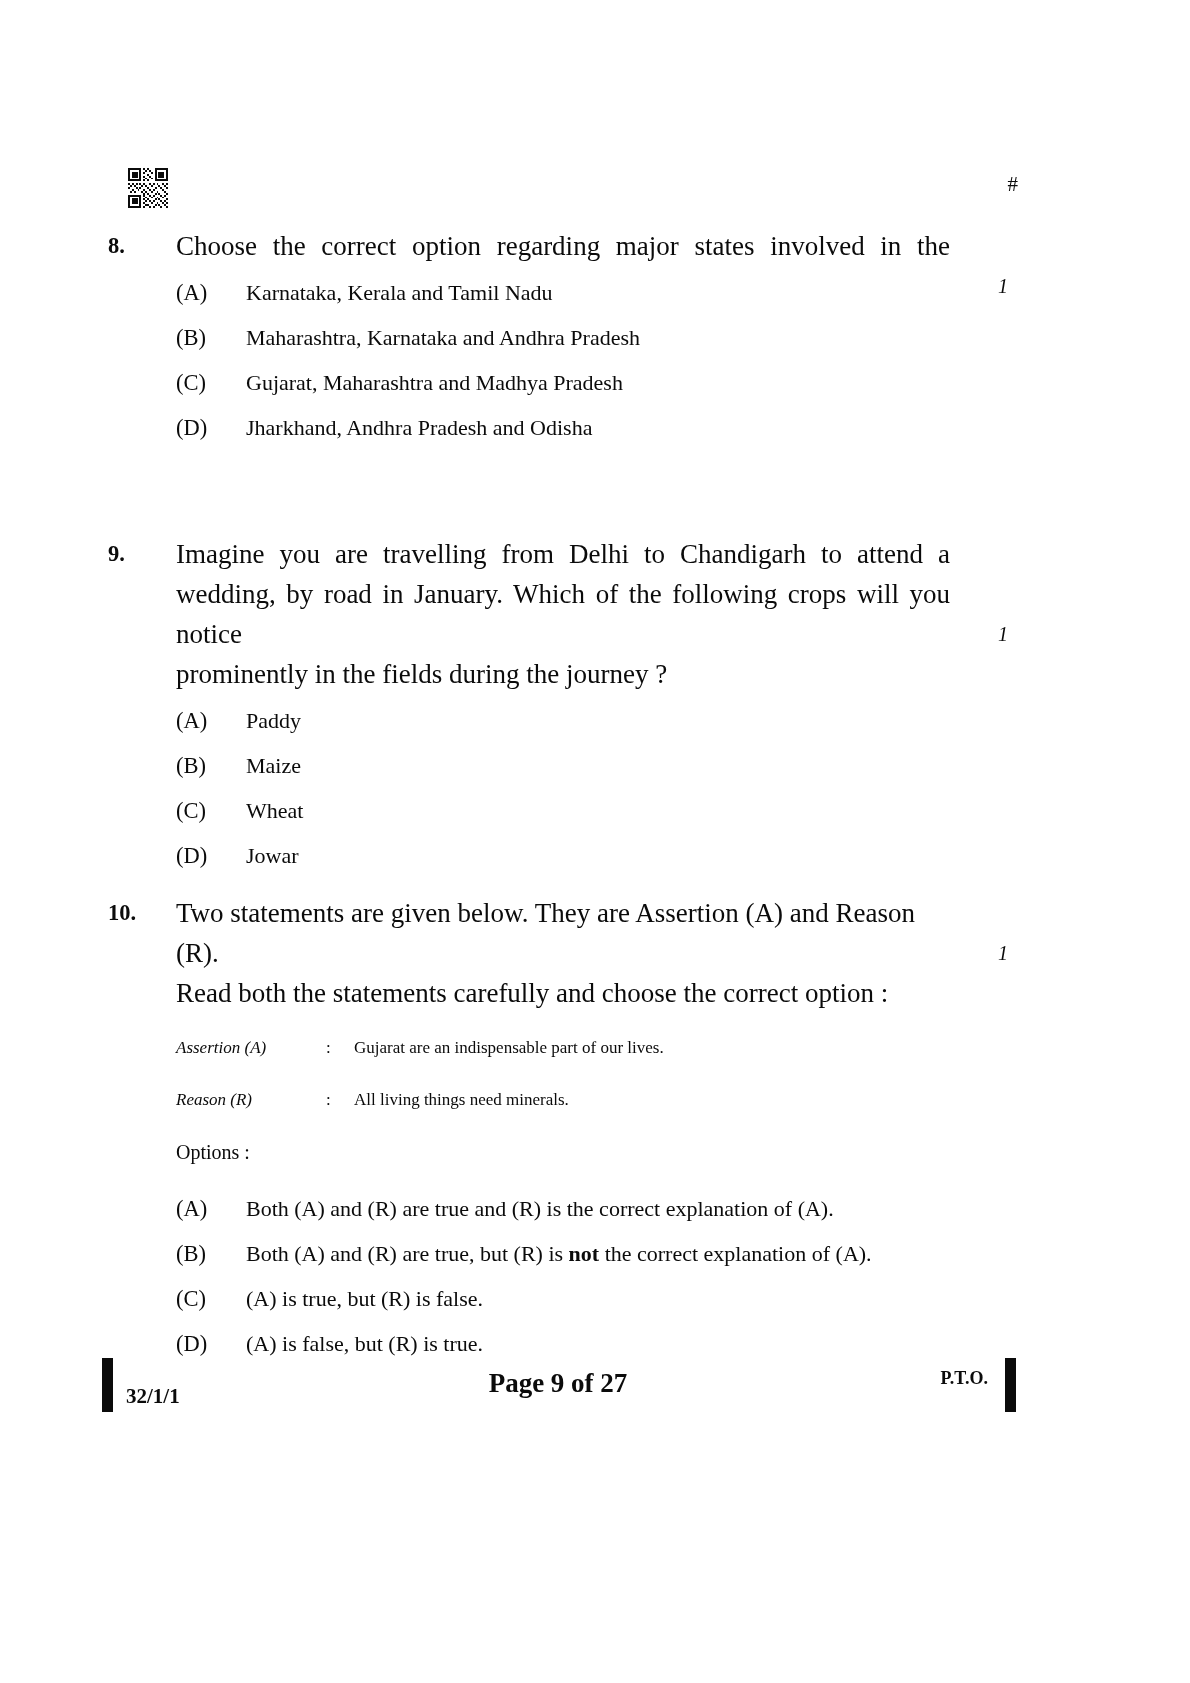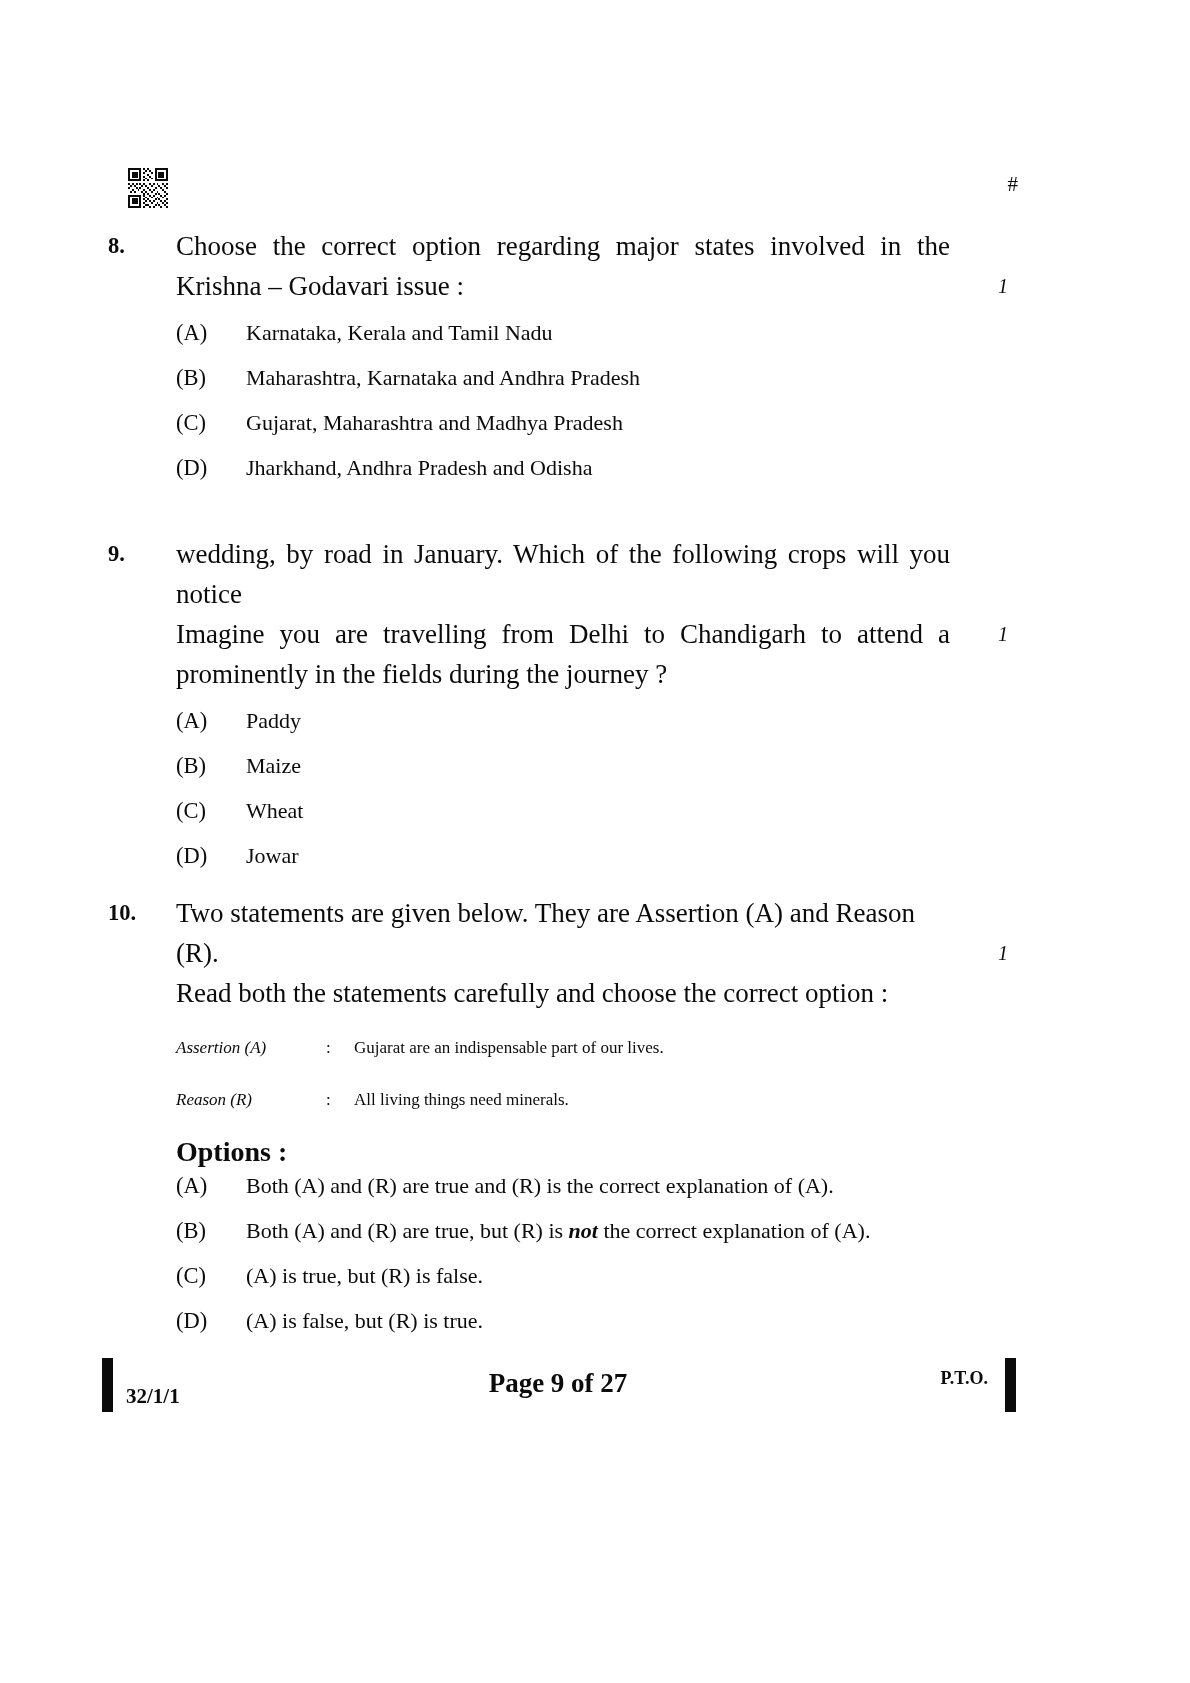--- a/index.html
+++ b/index.html
@@ -103,21 +103,20 @@
     width: 66px;
     font-size: 22.5px;
   }
   .opt-text {
     display: block;
     margin-left: 70px;
     font-size: 22px;
   }
   .opt-text b i, .opt-text .bi {
     font-weight: bold;
-    font-style: italic;
   }
 
   
   .ar-row {
     position: relative;
     font-size: 17px;
     line-height: 34px;
     margin-left: 68px;
     margin-bottom: 18px;
     min-height: 34px;
@@ -131,24 +130,24 @@
   .ar-colon {
     position: absolute;
     left: 150px; top: 0;
   }
   .ar-text {
     display: block;
     margin-left: 178px;
   }
   .opts-title {
     margin-left: 68px;
-    font-size: 28px;
-    font-weight: bold;
+    font-size: 20px;
+    font-weight: normal;
     line-height: 34px;
-    margin-bottom: 0;
+    margin-bottom: 23px;
   }
 
   
   .footer {
     position: absolute;
     left: 108px;
     top: 1358px;
     width: 900px;
     height: 56px;
   }
@@ -305,21 +304,20 @@
       </g>
     </svg>
     <div class="hash-mark">#</div>
   </div>
 
   <div class="q" style="top:226px;">
     <div class="q-head">
       <span class="q-num">8.</span>
       <div class="q-body">
         <div style="text-align:justify; text-align-last:justify;">Choose the correct option regarding major states involved in the</div>
-        <div class="lastline">Krishna – Godavari issue :</div>
       </div>
       <span class="marks" style="top:40px;">1</span>
     </div>
     <div class="opts" style="margin-top:10px;">
       <div class="opt">
         <span class="opt-key">(A)</span>
         <span class="opt-text">Karnataka, Kerala and Tamil Nadu</span>
       </div>
       <div class="opt">
         <span class="opt-key">(B)</span>
@@ -333,22 +331,22 @@
         <span class="opt-key">(D)</span>
         <span class="opt-text">Jharkhand, Andhra Pradesh and Odisha</span>
       </div>
     </div>
   </div>
 
   <div class="q" style="top:534px;">
     <div class="q-head">
       <span class="q-num">9.</span>
       <div class="q-body">
+        <div style="text-align:justify; text-align-last:justify;">Imagine you are travelling from Delhi to Chandigarh to attend a</div>
         <div style="text-align:justify; text-align-last:justify;">wedding, by road in January. Which of the following crops will you notice</div>
-        <div style="text-align:justify; text-align-last:justify;">Imagine you are travelling from Delhi to Chandigarh to attend a</div>
         <div class="lastline">prominently in the fields during the journey ?</div>
       </div>
       <span class="marks" style="top:80px;">1</span>
     </div>
     <div class="opts" style="margin-top:10px;">
       <div class="opt">
         <span class="opt-key">(A)</span>
         <span class="opt-text">Paddy</span>
       </div>
       <div class="opt">

